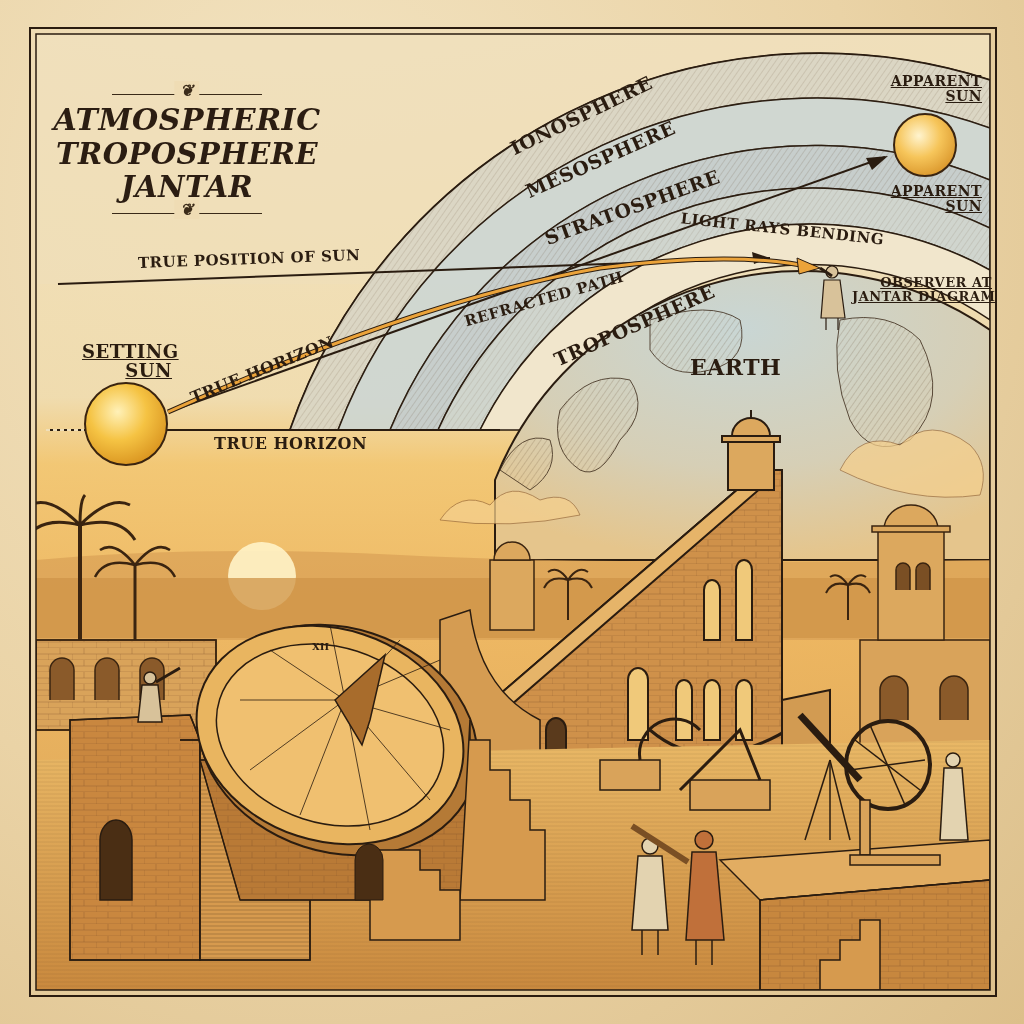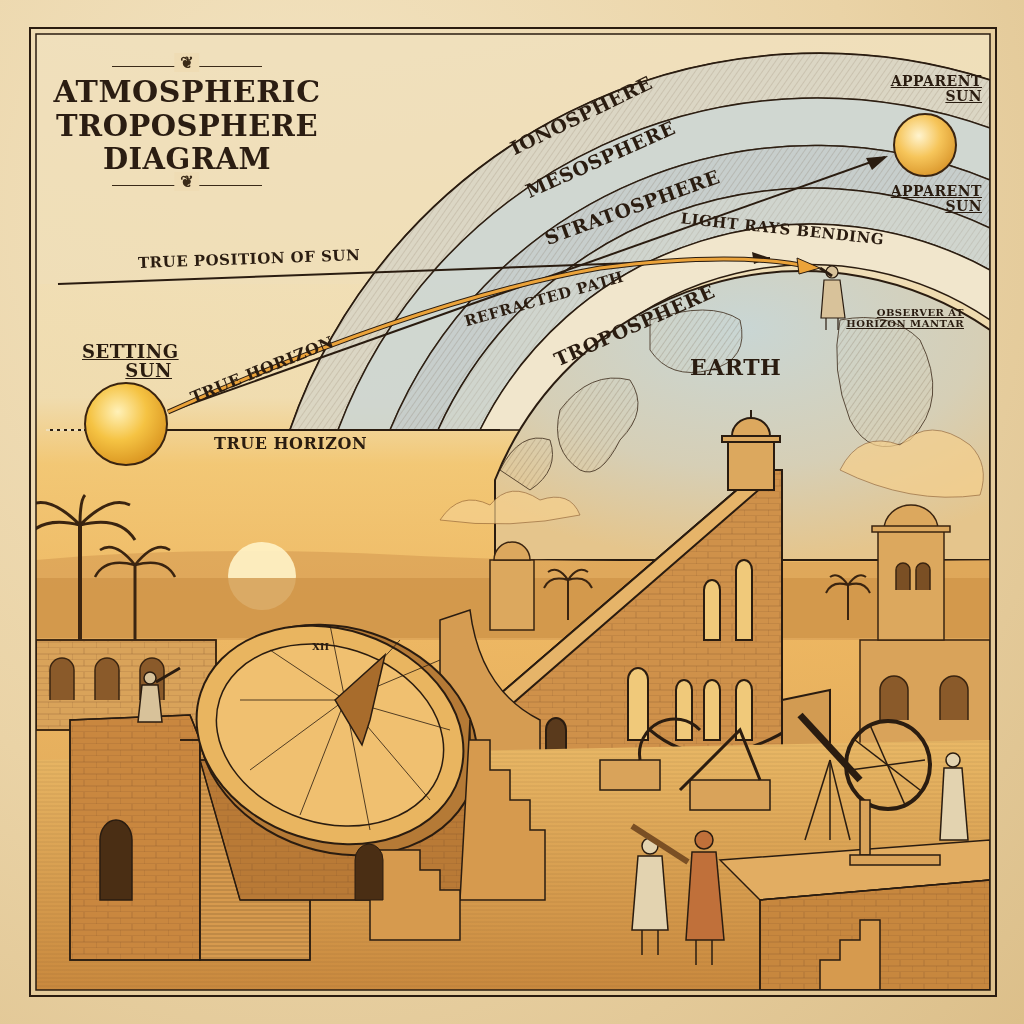--- a/index.html
+++ b/index.html
@@ -6,22 +6,22 @@
   body {
     width: 1024px; height: 1024px; overflow: hidden;
     background: #ecd9b0;
     font-family: "DejaVu Serif", "Liberation Serif", serif;
   }
   .canvas { position: relative; width: 1024px; height: 1024px;
     background: radial-gradient(ellipse at 30% 20%, #f3e4c2 0%, #ead3a6 55%, #dcbf8a 100%); }
   svg.scene { position: absolute; left: 0; top: 0; width: 1024px; height: 1024px; }
   .lbl { position: absolute; color: #2a1c10; font-family: "DejaVu Serif", serif; font-weight: bold;
          white-space: nowrap; letter-spacing: 0.5px; line-height: 1.05; }
-  .title { position: absolute; left: 52px; top: 57px; width: 270px; text-align: center;
-           color: #2b1d12; font-family: "DejaVu Serif", serif; font-weight: bold; }
+  .title { position: absolute; left: 52px; top: 85px; width: 270px; text-align: center;
+           color: #2b1d12; font-family: "DejaVu Serif", serif; font-weight: bold; font-style: italic; }
   .title .line { display: block; font-size: 29px; letter-spacing: 0.5px; line-height: 1.15; }
   .title .line1 { font-size: 30px; }
   .ornament { display: block; height: 14px; position: relative; margin: 2px auto; width: 150px; }
   .ornament::before { content: ""; position: absolute; left: 0; right: 0; top: 7px; border-top: 1.5px solid #3a2a18; }
   .ornament::after { content: "❦"; position: absolute; left: 50%; top: -6px; transform: translateX(-50%);
     font-size: 16px; color: #3a2a18; background: #efdcb4; padding: 0 6px; }
   .c { text-align: right; text-decoration: underline; }
 </style>
 </head>
 <body>
@@ -285,21 +285,21 @@
   </g>
 
   <rect x="30" y="28" width="966" height="968" fill="none" stroke="#2a1c10" stroke-width="2"></rect>
   <rect x="36" y="34" width="954" height="956" fill="none" stroke="#2a1c10" stroke-width="1.5"></rect>
 </svg>
 
 <div class="title">
   <span class="ornament"></span>
   <span class="line line1">ATMOSPHERIC</span>
   <span class="line">TROPOSPHERE</span>
-  <span class="line">DIAGRAM</span>
+  <span class="line">JANTAR</span>
   <span class="ornament"></span>
 </div>
 
 <div class="lbl" style="left:504px; top:106px; font-size:19px; transform: rotate(-26deg);">IONOSPHERE</div>
 <div class="lbl" style="left:520px; top:150px; font-size:19px; transform: rotate(-24deg);">MESOSPHERE</div>
 <div class="lbl" style="left:540px; top:198px; font-size:19px; transform: rotate(-20deg);">STRATOSPHERE</div>
 <div class="lbl" style="left:548px; top:316px; font-size:19px; transform: rotate(-24deg);">TROPOSPHERE</div>
 
 <div class="lbl" style="left:138px; top:252px; font-size:15px; transform: rotate(-2deg);">TRUE POSITION OF SUN</div>
 <div class="lbl" style="left:680px; top:222px; font-size:15px; transform: rotate(6deg);">LIGHT RAYS BENDING</div>
@@ -313,20 +313,20 @@
 </div>
 <div class="lbl c" style="left:872px; top:74px; font-size:14px; width:110px;">
   <div>APPARENT</div>
   <div>SUN</div>
 </div>
 <div class="lbl c" style="left:872px; top:184px; font-size:14px; width:110px;">
   <div>APPARENT</div>
   <div>SUN</div>
 </div>
 
-<div class="lbl c" style="left:824px; top:276px; font-size:10px; width:140px;margin-top:32px;">
+<div class="lbl c" style="left:852px; top:276px; font-size:13px; width:140px;">
   <div>OBSERVER AT</div>
-  <div>HORIZON MANTAR</div>
+  <div>JANTAR DIAGRAM</div>
 </div>
 
 <div class="lbl" style="left:690px; top:356px; font-size:22px;">EARTH</div>
 
 </div>
 
 </body></html>

